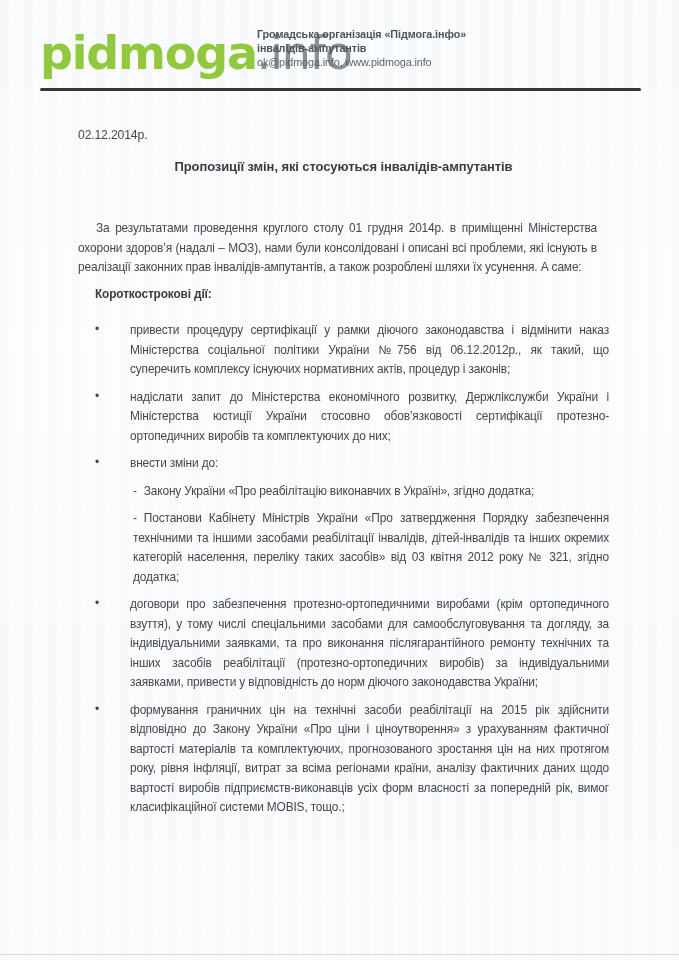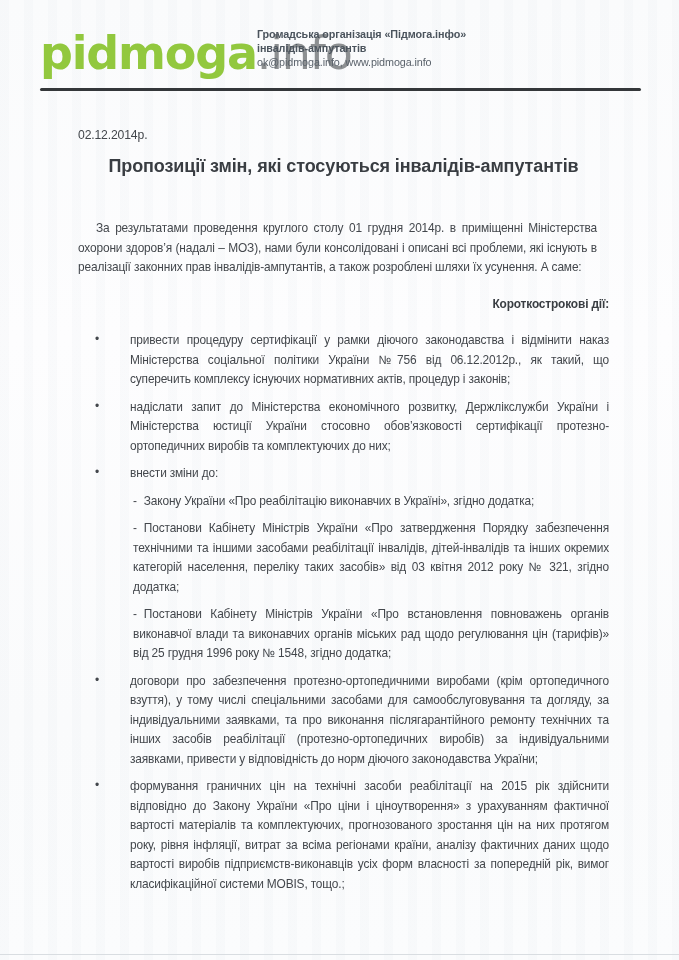--- a/index.html
+++ b/index.html
@@ -68,37 +68,36 @@
     font-size: 11.9px;
     line-height: 19.5px;
     letter-spacing: -0.15px;
   }
 
   .date { font-size: 12.2px; }
 
   .title {
     margin: 11px 0 0 0;
     text-align: center;
-    font-size: 18px;
+    font-size: 13px;
     font-weight: 700;
     color: #393d42;
     letter-spacing: -0.1px;
   }
 
   .intro {
     margin: 43px 12px 0 0;
     text-align: justify;
     text-indent: 18px;
   }
 
   .heading {
-    margin: 17px 0 0 17px;
+    margin: 7px 0 0 17px;
     font-weight: 700;
     color: #393d42;
-    text-align: right;
   }
 
   .list { margin-top: 17px; }
 
   .li { text-align: justify; margin-bottom: 8px; }
 
   .li.b { position: relative; padding-left: 52px; }
   .li.b .marker {
     position: absolute;
     left: 17px;
@@ -164,23 +163,20 @@
       </div>
 
       <div class="li d">
         <span class="marker">-</span><span>Закону України «Про реабілітацію виконавчих в Україні», згідно додатка;</span>
       </div>
 
       <div class="li d">
         <span class="marker">-</span><span>Постанови Кабінету Міністрів України «Про затвердження Порядку забезпечення технічними та іншими засобами реабілітації інвалідів, дітей-інвалідів та інших окремих категорій населення, переліку таких засобів» від 03 квітня 2012 року № 321, згідно додатка;</span>
       </div>
 
-      <div class="li d">
-        <span class="marker">-</span><span>Постанови Кабінету Міністрів України «Про встановлення повноважень органів виконавчої влади та виконавчих органів міських рад щодо регулювання цін (тарифів)» від 25 грудня 1996 року № 1548, згідно додатка;</span>
-      </div>
 
       <div class="li b">
         <span class="marker">•</span>
         <span>договори про забезпечення протезно-ортопедичними виробами (крім ортопедичного взуття), у тому числі спеціальними засобами для самообслуговування та догляду, за індивідуальними заявками, та про виконання післягарантійного ремонту технічних та інших засобів реабілітації (протезно-ортопедичних виробів) за індивідуальними заявками, привести у відповідність до норм діючого законодавства України;</span>
       </div>
 
       <div class="li b">
         <span class="marker">•</span>
         <span>формування граничних цін на технічні засоби реабілітації на 2015 рік здійснити відповідно до Закону України «Про ціни і ціноутворення» з урахуванням фактичної вартості матеріалів та комплектуючих, прогнозованого зростання цін на них протягом року, рівня інфляції, витрат за всіма регіонами країни, аналізу фактичних даних щодо вартості виробів підприємств-виконавців усіх форм власності за попередній рік, вимог класифікаційної системи MOBIS, тощо.;</span>
       </div>

